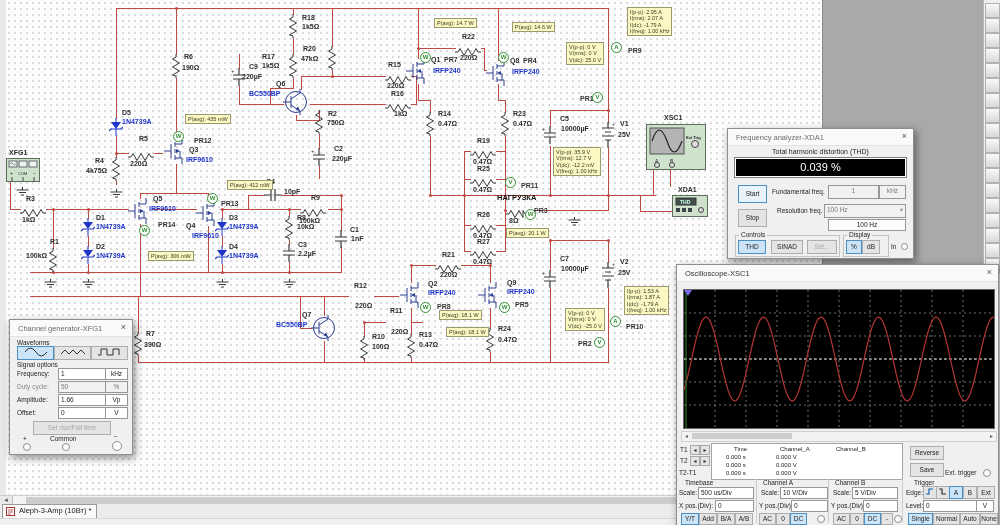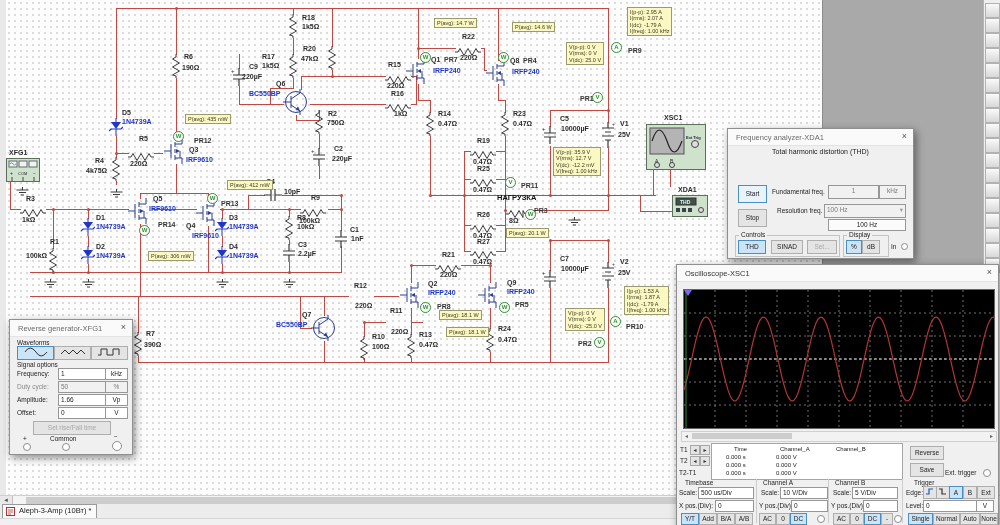--- a/index.html
+++ b/index.html
@@ -706,21 +706,21 @@
           <rect x="0.5" y="0.5" width="8" height="8" fill="#fff" stroke="#a33"></rect>
           <path d="M2,3 h5 M2,5 h5 M2,7 h3" stroke="#a33" stroke-width="0.8"></path>
         </svg>
       <span>Aleph-3-Amp (10Вт) *</span>
     </div>
   </div>
   <div id="statusbar"><span></span></div>
 
   <div class="w" id="xfgwin" style="left:9px;top:319px;width:122px;height:134px;">
     <div class="tbar">
-      <span class="tt">Reverse generator-XFG1</span>
+      <span class="tt">Channel generator-XFG1</span>
       <span class="xbtn">×</span>
     </div>
     <span class="lbl" style="left:7px;top:19px;">Waveforms</span>
     <div class="btn sel" style="left:7px;top:26px;width:35px;height:12px;">
       <svg width="24" height="10" viewBox="0 0 24 10">
           <path d="M1,5 q5,-8 11,0 q5,8 11,0" fill="none" stroke="#333" stroke-width="1"></path>
         </svg>
     </div>
     <div class="btn" style="left:44px;top:26px;width:35px;height:12px;">
       <svg width="24" height="10" viewBox="0 0 24 10">
@@ -759,20 +759,23 @@
     <div class="radio" style="left:52px;top:123px;"></div>
     <div class="radio" style="left:102px;top:121px;width:8px;height:8px;"></div>
   </div>
 
   <div class="w" id="xdawin" style="left:727px;top:128px;width:185px;height:129px;">
     <div class="tbar">
       <span class="tt">Frequency analyzer-XDA1</span>
       <span class="xbtn">×</span>
     </div>
     <div class="lbl" style="left:0;top:19px;width:185px;text-align:center;font-size:7px;">Total harmonic distortion (THD)</div>
+    <div style="position:absolute;left:6px;top:28px;width:171px;height:19px;background:#000;border:1px solid #7e7e7e;box-shadow:inset 0 0 0 1px #fff;">
+      <div style="width:100%;text-align:center;color:#fff;font-size:11px;padding-top:3px;">0.039 %</div>
+    </div>
     <div class="btn" style="left:10px;top:56px;width:27px;height:16px;line-height:16px;background:#e9f3fc;border-color:#4a90c4;">Start</div>
     <div class="btn" style="left:10px;top:80px;width:27px;height:16px;line-height:16px;">Stop</div>
     <span class="lbl" style="left:44px;top:59px;">Fundamental freq.</span>
     <div class="inp dis ctr" style="left:100px;top:56px;width:49px;height:11px;">1</div>
     <div class="inp dis ctr" style="left:151px;top:56px;width:25px;height:11px;">kHz</div>
     <span class="lbl" style="left:49px;top:78px;">Resolution freq.</span>
     <div class="inp dis" style="left:96px;top:75px;width:78px;height:11px;">
       <span>100 Hz</span>
       <span style="position:absolute;right:2px;top:1px;color:#999;">▾</span>
     </div>

